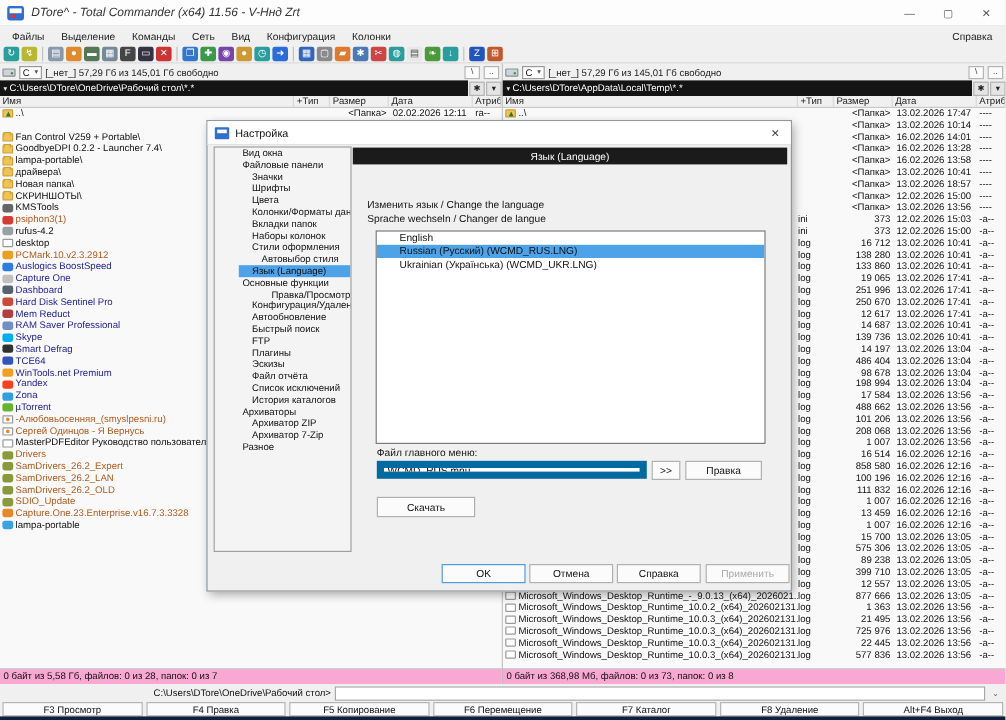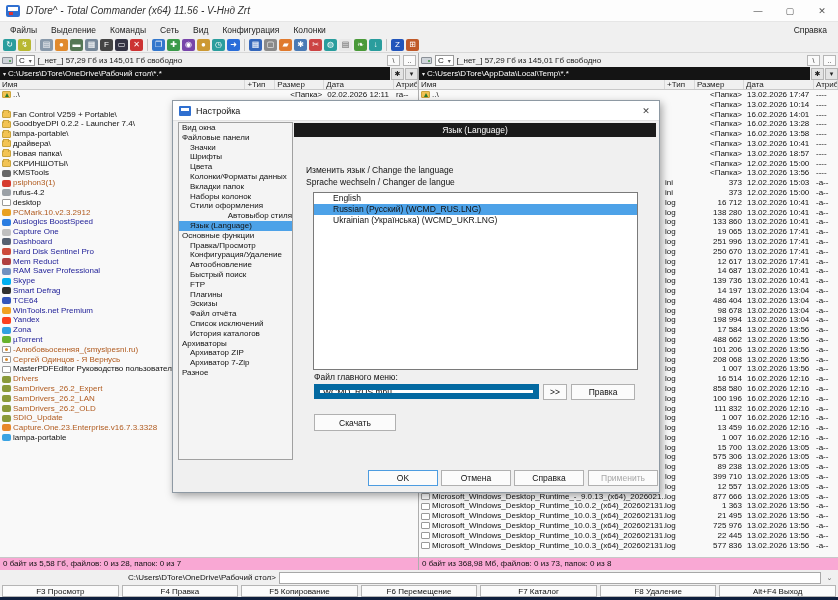--- a/index.html
+++ b/index.html
@@ -97,21 +97,21 @@
   .dialog { position:absolute; left:172px; top:100px; width:488px; height:393px; background:#f0f0f0;
             border:1px solid #8e99a3; box-shadow:2px 3px 8px rgba(0,0,0,.35); z-index:10; }
   .dlg-title { position:absolute; top:0; left:0; right:0; height:20px; background:#fff;
                display:flex; align-items:center; padding-left:6px; font-size:9px; border-bottom:1px solid #e2e2e2; }
   .dlg-ico { width:12px; height:10px; background:#2f6fd0; border-radius:1px; margin-right:5px; position:relative; }
   .dlg-ico::after { content:""; position:absolute; left:2px; top:2px; right:2px; height:3px; background:#fff; }
   .dlg-x { margin-left:auto; width:26px; height:19px; display:flex; align-items:center; justify-content:center;
            font-size:9px; color:#444; }
   .dlg-tree { position:absolute; left:5px; top:21px; width:115px; height:338px; background:#f4f4f4;
               border:1px solid #a0a0a0; overflow:hidden; font-size:8px; }
-  .tree-row { height:9.8px; line-height:9.8px; white-space:nowrap; overflow:hidden; }
+  .tree-row { height:9.8px; line-height:9.8px; white-space:nowrap; overflow:hidden;margin-left:20px; }
   .tree-row.sel { background:#4da2e8; }
   .dlg-band { position:absolute; left:121px; top:22px; width:362px; height:14px; background:#1b1b1b;
               color:#fff; font-size:8.5px; display:flex; align-items:center; justify-content:center; }
   .dlg-line { position:absolute; left:133px; font-size:8.5px; color:#111; }
   .dlg-listbox { position:absolute; left:140px; top:91px; width:325px; height:178px; background:#fff;
                  border:1px solid #7a7a7a; overflow:hidden; font-size:8.5px; }
   .lang-row { height:11px; line-height:11px; padding-left:19px; white-space:nowrap; overflow:hidden; }
   .lang-row.sel { background:#4da2e8; }
   .dlg-label { position:absolute; left:141px; top:271px; font-size:8.5px; }
   .dlg-input { position:absolute; left:141px; top:283px; width:225px; height:15px; border:6px solid #0369a1;
@@ -1101,24 +1101,24 @@
   <div class="dlg-tree" id="dlg-tree">
       <div class="tree-row" style="padding-left: 3px;">Вид окна</div>
       <div class="tree-row" style="padding-left: 3px;">Файловые панели</div>
       <div class="tree-row" style="padding-left: 11px;">Значки</div>
       <div class="tree-row" style="padding-left: 11px;">Шрифты</div>
       <div class="tree-row" style="padding-left: 11px;">Цвета</div>
       <div class="tree-row" style="padding-left: 11px;">Колонки/Форматы данных</div>
       <div class="tree-row" style="padding-left: 11px;">Вкладки папок</div>
       <div class="tree-row" style="padding-left: 11px;">Наборы колонок</div>
       <div class="tree-row" style="padding-left: 11px;">Стили оформления</div>
-      <div class="tree-row" style="padding-left: 19px; text-align: right;">Автовыбор стиля</div>
+      <div class="tree-row" style="padding-left: 19px;">Автовыбор стиля</div>
       <div class="tree-row sel" style="padding-left: 11px;">Язык (Language)</div>
       <div class="tree-row" style="padding-left: 3px;">Основные функции</div>
-      <div class="tree-row" style="padding-left: 11px;">Правка/Просмотр</div>
+      <div class="tree-row" style="padding-left: 11px; text-align: right;">Правка/Просмотр</div>
       <div class="tree-row" style="padding-left: 11px;">Конфигурация/Удаление</div>
       <div class="tree-row" style="padding-left: 11px;">Автообновление</div>
       <div class="tree-row" style="padding-left: 11px;">Быстрый поиск</div>
       <div class="tree-row" style="padding-left: 11px;">FTP</div>
       <div class="tree-row" style="padding-left: 11px;">Плагины</div>
       <div class="tree-row" style="padding-left: 11px;">Эскизы</div>
       <div class="tree-row" style="padding-left: 11px;">Файл отчёта</div>
       <div class="tree-row" style="padding-left: 11px;">Список исключений</div>
       <div class="tree-row" style="padding-left: 11px;">История каталогов</div>
       <div class="tree-row" style="padding-left: 3px;">Архиваторы</div>

